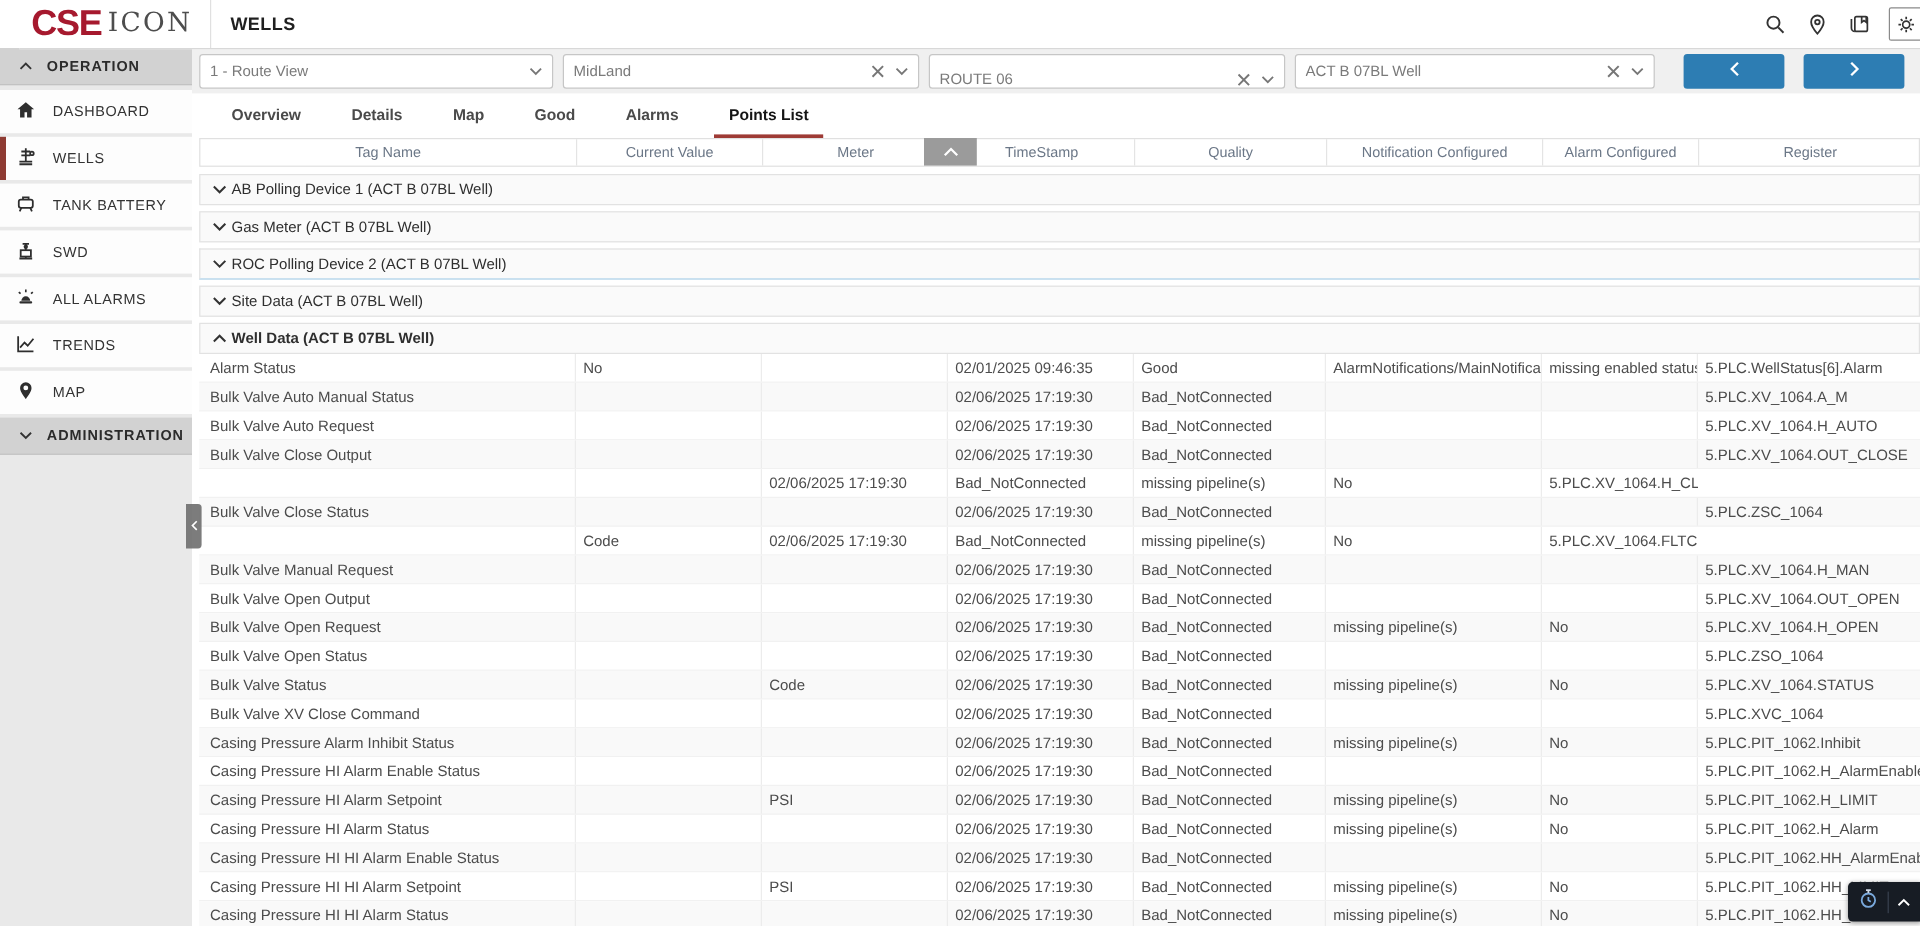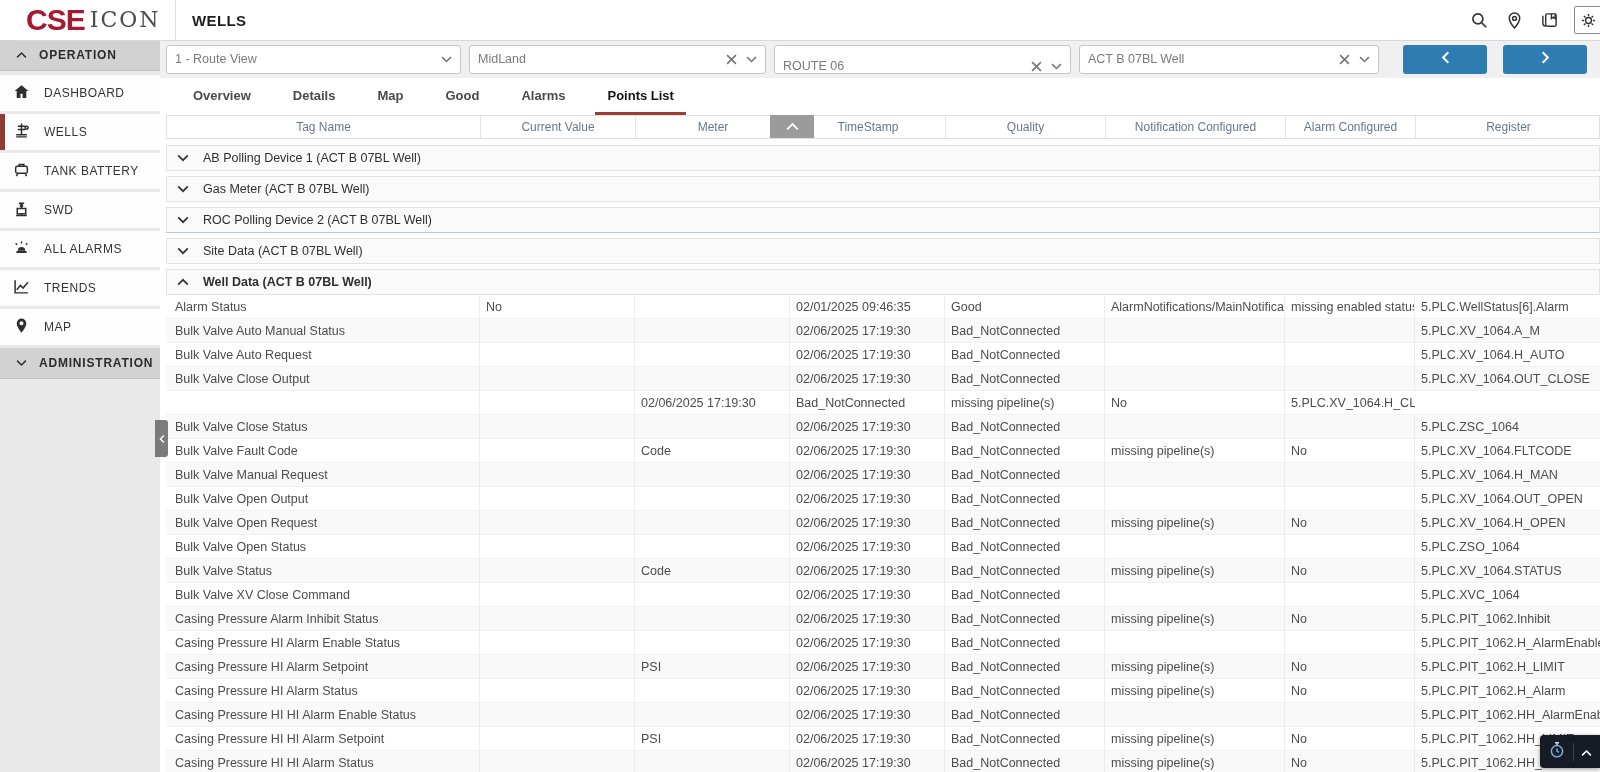--- a/index.html
+++ b/index.html
@@ -50,21 +50,21 @@
   .tab.active{color:#141414;border-bottom-color:var(--tabred,#9E3B35);}
 
   
   .ptable{margin-left:6px;width:1434px;}
   .thead{display:grid;grid-template-columns:314px 155px 155px 155px 160px 180px 130px 185px;height:24px;
          border:1px solid #e0e0e0;box-sizing:border-box;background:#fff;}
   .th{display:flex;align-items:center;justify-content:center;font-size:12px;color:#6b7787;
       border-right:1px solid #e4e4e4;overflow:hidden;white-space:nowrap;cursor:pointer;}
   .th:last-child{border-right:none;}
   .group{height:26px;margin-top:5px;border:1px solid #e2e2e2;background:#fafafa;display:flex;align-items:center;
-         padding-left:10px;gap:14px;font-size:12.5px;color:#2f2f2f;box-sizing:border-box;cursor:pointer;text-align:right;}
+         padding-left:10px;gap:4px;font-size:12.5px;color:#2f2f2f;box-sizing:border-box;cursor:pointer;text-align:right;}
   .group.first{margin-top:6px;}
   .group.expanded{font-weight:700;}
   .group.hl{border-bottom-color:#a9cfe8;}
   .group svg{width:12px;height:8px;color:#333;flex:0 0 auto;}
   .prow{display:grid;grid-template-columns:314px 155px 155px 155px 160px 180px 130px 185px;height:24px;
         background:#fff;border-bottom:1px solid #f1f1f1;box-sizing:border-box;cursor:default;}
   .prow.alt{background:#f9f9f9;}
   .pcell{display:flex;align-items:center;padding:0 6px;font-size:12.5px;color:#4c4c4c;border-right:1px solid #ececec;
          overflow:hidden;white-space:nowrap;box-sizing:border-box;}
   .pcell:first-child{padding-left:9px;}
@@ -355,21 +355,20 @@
             <div class="pcell">Bulk Valve Close Status</div>
             <div class="pcell"></div>
             <div class="pcell"></div>
             <div class="pcell">02/06/2025 17:19:30</div>
             <div class="pcell">Bad_NotConnected</div>
             <div class="pcell"></div>
             <div class="pcell"></div>
             <div class="pcell">5.PLC.ZSC_1064</div>
           </div>
           <div class="prow">
-            <div class="pcell">Bulk Valve Fault Code</div>
             <div class="pcell"></div>
             <div class="pcell">Code</div>
             <div class="pcell">02/06/2025 17:19:30</div>
             <div class="pcell">Bad_NotConnected</div>
             <div class="pcell">missing pipeline(s)</div>
             <div class="pcell">No</div>
             <div class="pcell">5.PLC.XV_1064.FLTCODE</div>
           </div>
           <div class="prow alt">
             <div class="pcell">Bulk Valve Manual Request</div>

